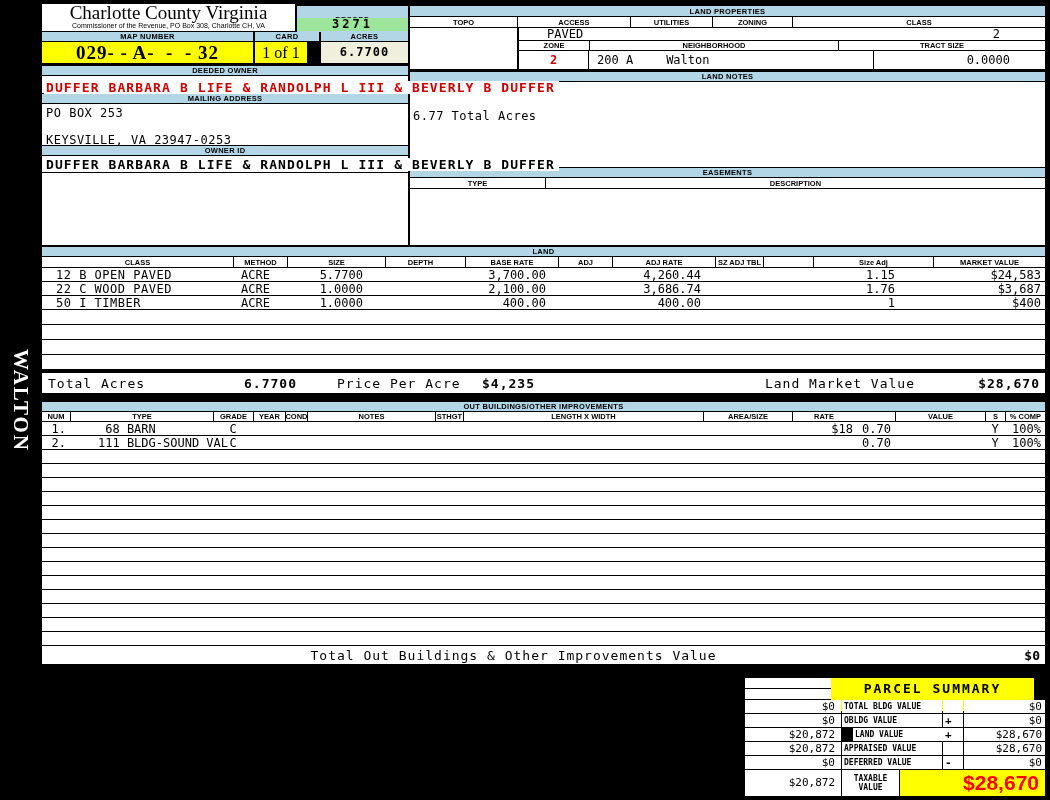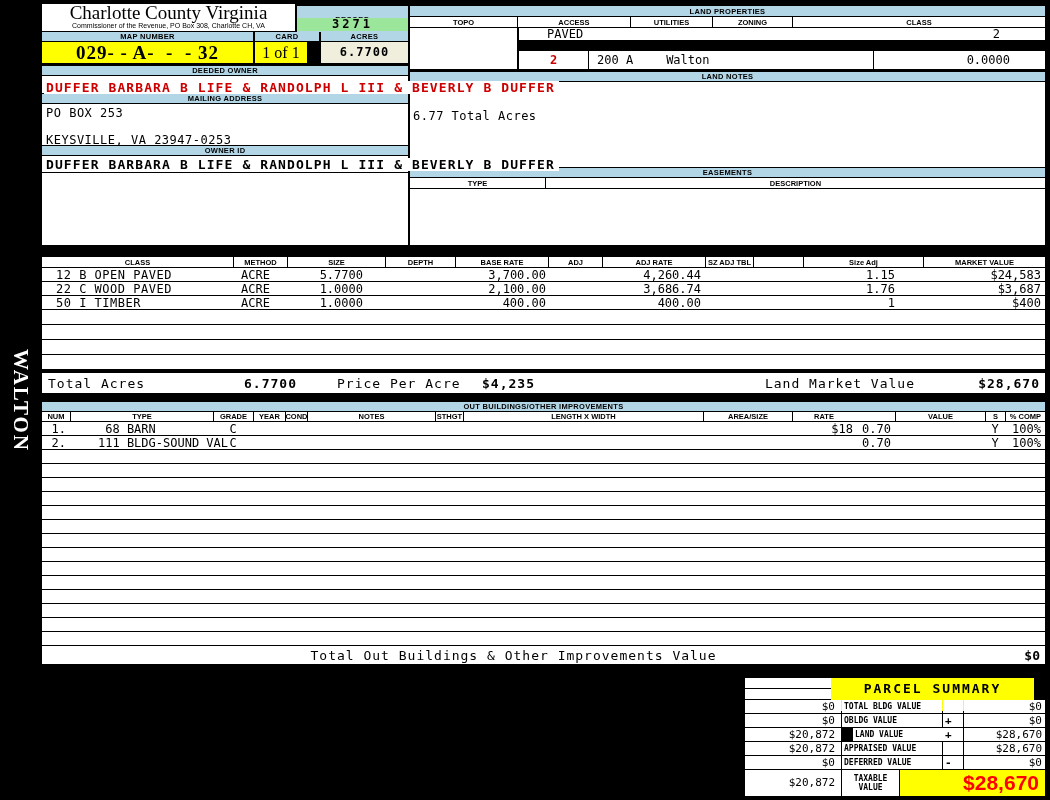--- a/index.html
+++ b/index.html
@@ -71,46 +71,52 @@
     <div class="hc" style="width:82px;">UTILITIES</div>
     <div class="hc" style="width:80px;">ZONING</div>
     <div class="hc" style="flex:1;">CLASS</div>
   </div>
   <div class="abs box" style="left:410px;top:28px;width:107px;height:41px;"></div>
   <div class="abs drow" style="left:519px;top:28px;width:526px;height:12px;font-size:12px;">
     <span style="padding-left:28px;">PAVED</span>
     <span style="flex:1;"></span>
     <span class="r" style="width:253px;padding-right:45px;">2</span>
   </div>
+  <div class="abs hrow" style="left:519px;top:41px;width:526px;height:9px;">
+    <div class="hc" style="width:70px;">ZONE</div>
+    <div class="hc" style="width:249px;">NEIGHBORHOOD</div>
+    <div class="hc" style="flex:1;">TRACT SIZE</div>
+  </div>
   <div class="abs drow" style="left:519px;top:51px;width:526px;height:18px;font-size:12px;">
     <span class="c redtxt" style="width:70px;font-weight:bold;border-right:1px solid #000;height:18px;line-height:18px;">2</span>
     <span style="padding-left:8px;">200 A</span>
     <span style="padding-left:33px;">Walton</span>
     <span style="flex:1;"></span>
     <span class="r" style="padding-right:35px;border-left:1px solid #000;height:18px;line-height:18px;width:172px;">0.0000</span>
   </div>
 
   <div class="abs bar" style="left:410px;top:72px;width:635px;height:9px;">LAND NOTES</div>
   <div class="abs box" style="left:410px;top:82px;width:635px;height:85px;">
     <div style="font-size:12px;padding:27px 0 0 3px;letter-spacing:.5px;">6.77 Total Acres</div>
   </div>
 
   <div class="abs bar" style="left:410px;top:168px;width:635px;height:9px;">EASEMENTS</div>
   <div class="abs hrow" style="left:410px;top:178px;width:635px;height:10px;">
     <div class="hc" style="width:135px;">TYPE</div>
     <div class="hc" style="flex:1;">DESCRIPTION</div>
   </div>
   <div class="abs box" style="left:410px;top:189px;width:635px;height:56px;"></div>
 
+  <div class="abs bar" style="left:42px;top:247px;width:1003px;height:9px;">LAND</div>
   <div class="abs hrow" style="left:42px;top:257px;width:1003px;height:10px;">
     <div class="hc" style="width:191px;">CLASS</div>
     <div class="hc" style="width:54px;">METHOD</div>
     <div class="hc" style="width:98px;">SIZE</div>
     <div class="hc" style="width:70px;">DEPTH</div>
-    <div class="hc" style="width:93px;">BASE RATE</div>
+    <div class="hc" style="width:93px;margin-left:10px;">BASE RATE</div>
     <div class="hc" style="width:54px;">ADJ</div>
     <div class="hc" style="width:103px;">ADJ RATE</div>
     <div class="hc" style="width:48px;">SZ ADJ TBL</div>
     <div class="hc" style="width:50px;"></div>
     <div class="hc" style="width:120px;">Size Adj</div>
     <div class="hc" style="flex:1;">MARKET VALUE</div>
   </div>
 
   <div class="abs drow" style="left:42px;top:268px;width:1003px;height:13px;">
     <span style="width:191px;padding-left:14px;letter-spacing:.5px;">12 B OPEN PAVED</span>

